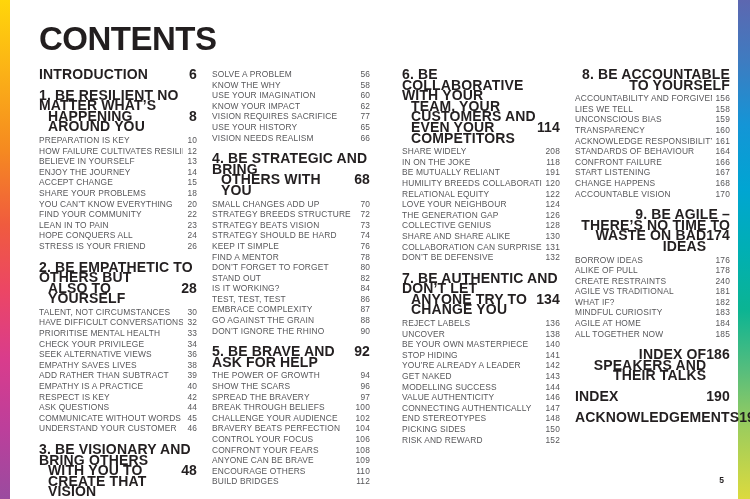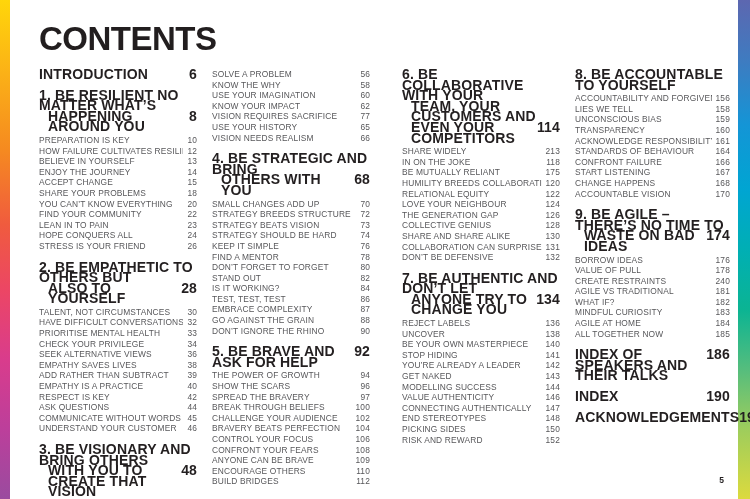--- a/index.html
+++ b/index.html
@@ -34,21 +34,21 @@
     line-height:33px;
     font-weight:bold;
     letter-spacing:-0.5px;
     color:#221e1f;
   }
   .cols{display:flex;align-items:flex-start;}
   .toc-col{width:158px;flex:0 0 auto;}
   .toc-col:nth-child(1){margin-right:15px;}
   .toc-col:nth-child(2){margin-right:32px;}
   .toc-col:nth-child(3){margin-right:15px;}
-  .toc-col:nth-child(4){width:155px;}
+  .toc-col:nth-child(4){width:155px;text-align:right;}
   .toc-block{margin-top:10px;}
   .toc-block:first-child{margin-top:0;}
   .h-group{margin-bottom:3px;}
   .h-row{
     display:flex;justify-content:space-between;
     font-size:14px;line-height:10.6px;
     font-weight:bold;color:#231f20;
     letter-spacing:0.15px;
   }
   .h-row.cont{padding-left:9px;}
@@ -383,29 +383,29 @@
               <div class="h-row cont">
                 <span class="h-label">TEAM, YOUR CUSTOMERS AND</span>
               </div>
               <div class="h-row cont">
                 <span class="h-label">EVEN YOUR COMPETITORS</span>
                 <span class="h-page">114</span>
               </div>
             </div>
             <div class="item-row">
               <span class="i-label">SHARE WIDELY</span>
-              <span class="i-page">213</span>
+              <span class="i-page">208</span>
             </div>
             <div class="item-row">
               <span class="i-label">IN ON THE JOKE</span>
               <span class="i-page">118</span>
             </div>
             <div class="item-row">
               <span class="i-label">BE MUTUALLY RELIANT</span>
-              <span class="i-page">175</span>
+              <span class="i-page">191</span>
             </div>
             <div class="item-row">
               <span class="i-label">HUMILITY BREEDS COLLABORATION</span>
               <span class="i-page">120</span>
             </div>
             <div class="item-row">
               <span class="i-label">RELATIONAL EQUITY</span>
               <span class="i-page">122</span>
             </div>
             <div class="item-row">
@@ -549,21 +549,21 @@
               <div class="h-row cont">
                 <span class="h-label">WASTE ON BAD IDEAS</span>
                 <span class="h-page">174</span>
               </div>
             </div>
             <div class="item-row">
               <span class="i-label">BORROW IDEAS</span>
               <span class="i-page">176</span>
             </div>
             <div class="item-row">
-              <span class="i-label">VALUE OF PULL</span>
+              <span class="i-label">ALIKE OF PULL</span>
               <span class="i-page">178</span>
             </div>
             <div class="item-row">
               <span class="i-label">CREATE RESTRAINTS</span>
               <span class="i-page">240</span>
             </div>
             <div class="item-row">
               <span class="i-label">AGILE VS TRADITIONAL</span>
               <span class="i-page">181</span>
             </div>

